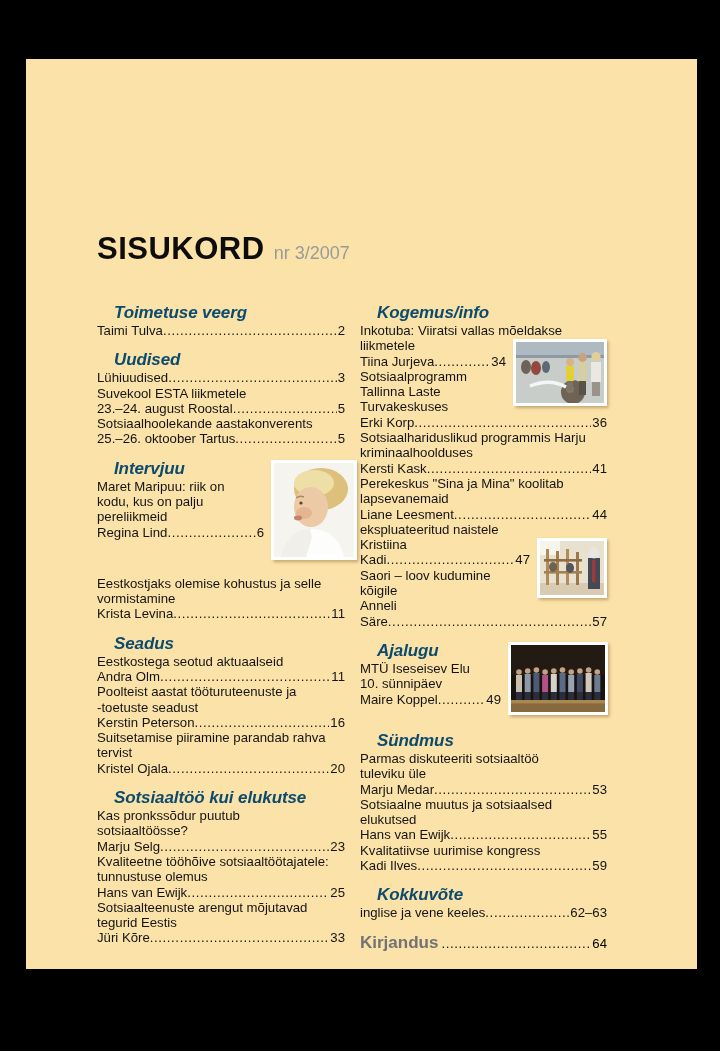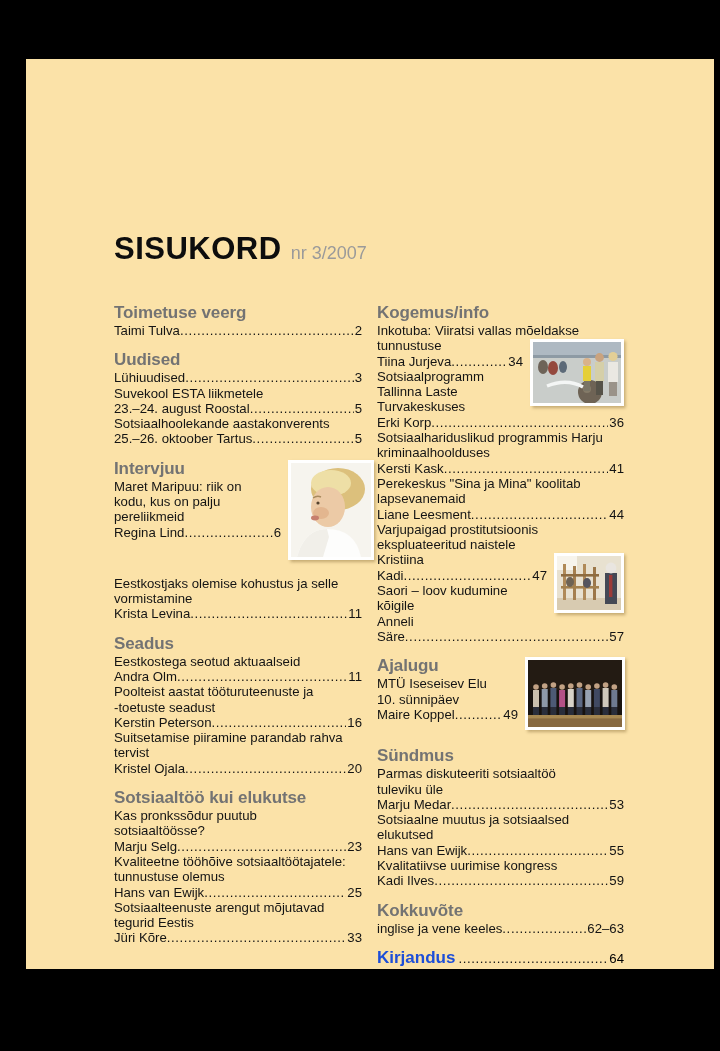--- a/index.html
+++ b/index.html
@@ -5,59 +5,59 @@
   html,body { margin:0; padding:0; }
   body {
     width:720px; height:1051px; position:relative;
     background:#000000; overflow:hidden;
     font-family:"Liberation Sans", sans-serif;
     -webkit-font-smoothing:antialiased;
   }
   .sheet {
     position:absolute; left:26px; top:59px; width:671px; height:910px;
     background:#fbe2a8;
-    padding-left:17px;
   }
   .content { padding:174px 0 0 71px; }
 
   
   .title-row { line-height:31px; white-space:nowrap; }
   .mag-title { font-size:31px; font-weight:bold; color:#0d0d0d; letter-spacing:0.5px; }
   .issue { font-size:18px; color:#9a9a9a; margin-left:9px; font-weight:normal; }
 
   
   .cols { display:flex; gap:15px; margin-top:34px; width:510px; }
   .col { display:block; }
   .col-left  { width:248px; }
   .col-right { width:247px; }
 
   .section + .section { margin-top:12px; }
   .section { overflow:visible; }
   .section::after { content:""; display:block; clear:both; }
 
   .sec-heading {
-    font-size:17px; font-weight:bold; color:#737373;
-    line-height:19px; margin:0 0 1px 0; letter-spacing:-0.1px;
+    font-size:17px; font-weight:bold; color:#0c4a6e;
+    line-height:19px; margin:0 0 1px 17px; letter-spacing:-0.1px;
     white-space:nowrap;
+    font-style:italic;
   }
   .line {
     display:flex; align-items:baseline;
     font-size:13.2px; color:#141414; line-height:15.3px;
     white-space:nowrap;
   }
   .line .txt { flex:0 0 auto; }
   .dots {
     flex:1 1 auto; overflow:hidden; white-space:nowrap;
     letter-spacing:0.6px; min-width:4px; color:#141414;
   }
   .pg { flex:0 0 auto; padding-left:1px; }
 
   
   .heading-line { display:flex; align-items:baseline; white-space:nowrap; }
-  .heading-line .h { font-size:17px; font-weight:bold; color:#1d4ed8; margin-right:3px; }
+  .heading-line .h { font-size:17px; font-weight:bold; color:#737373; margin-right:3px; }
   .heading-line .dots, .heading-line .pg { font-size:13.2px; font-weight:normal; }
 
   
   .photo {
     float:right; background:#ffffff; padding:3px;
     box-shadow:1.5px 2px 3px rgba(90,60,10,0.35);
     margin:1px 0 4px 7px;
   }
   .photo svg { display:block; }
   .photo-portrait { margin-right:-12px; }
@@ -251,21 +251,21 @@
                   <rect x="62" y="20" width="9" height="19" fill="#d5cfa8"></rect>
                   <circle cx="66.5" cy="15.5" r="4.4" fill="#caa37e"></circle>
                   <rect x="63" y="39" width="7" height="14" fill="#57524a"></rect>
                   <rect x="75" y="20" width="10" height="20" fill="#eae8e2"></rect>
                   <circle cx="80" cy="14.5" r="4.6" fill="#e3cf96"></circle>
                   <rect x="76" y="40" width="8" height="14" fill="#9a9389"></rect>
                 </g>
               </svg>
             </div>
             <div class="line">
-              <span class="txt">tunnustuse</span>
+              <span class="txt">liikmetele</span>
             </div>
             <div class="line">
               <span class="txt">Tiina Jurjeva</span>
               <span class="dots">................................................................................................................................................................</span>
               <span class="pg">34</span>
             </div>
             <div class="line">
               <span class="txt">Sotsiaalprogramm</span>
             </div>
             <div class="line">
@@ -293,23 +293,20 @@
             <div class="line">
               <span class="txt">Perekeskus "Sina ja Mina" koolitab</span>
             </div>
             <div class="line">
               <span class="txt">lapsevanemaid</span>
             </div>
             <div class="line">
               <span class="txt">Liane Leesment</span>
               <span class="dots">................................................................................................................................................................</span>
               <span class="pg">44</span>
-            </div>
-            <div class="line">
-              <span class="txt">Varjupaigad prostitutsioonis</span>
             </div>
             <div class="line">
               <span class="txt">ekspluateeritud naistele</span>
             </div>
             <div class="photo photo-weaving-room">
               <svg width="64" height="54" viewBox="0 0 64 54">
                 <filter id="bweaving-room">
                   <feGaussianBlur stdDeviation="0.7"></feGaussianBlur>
                 </filter>
                 <rect width="64" height="54" fill="#e8e1d0"></rect>

